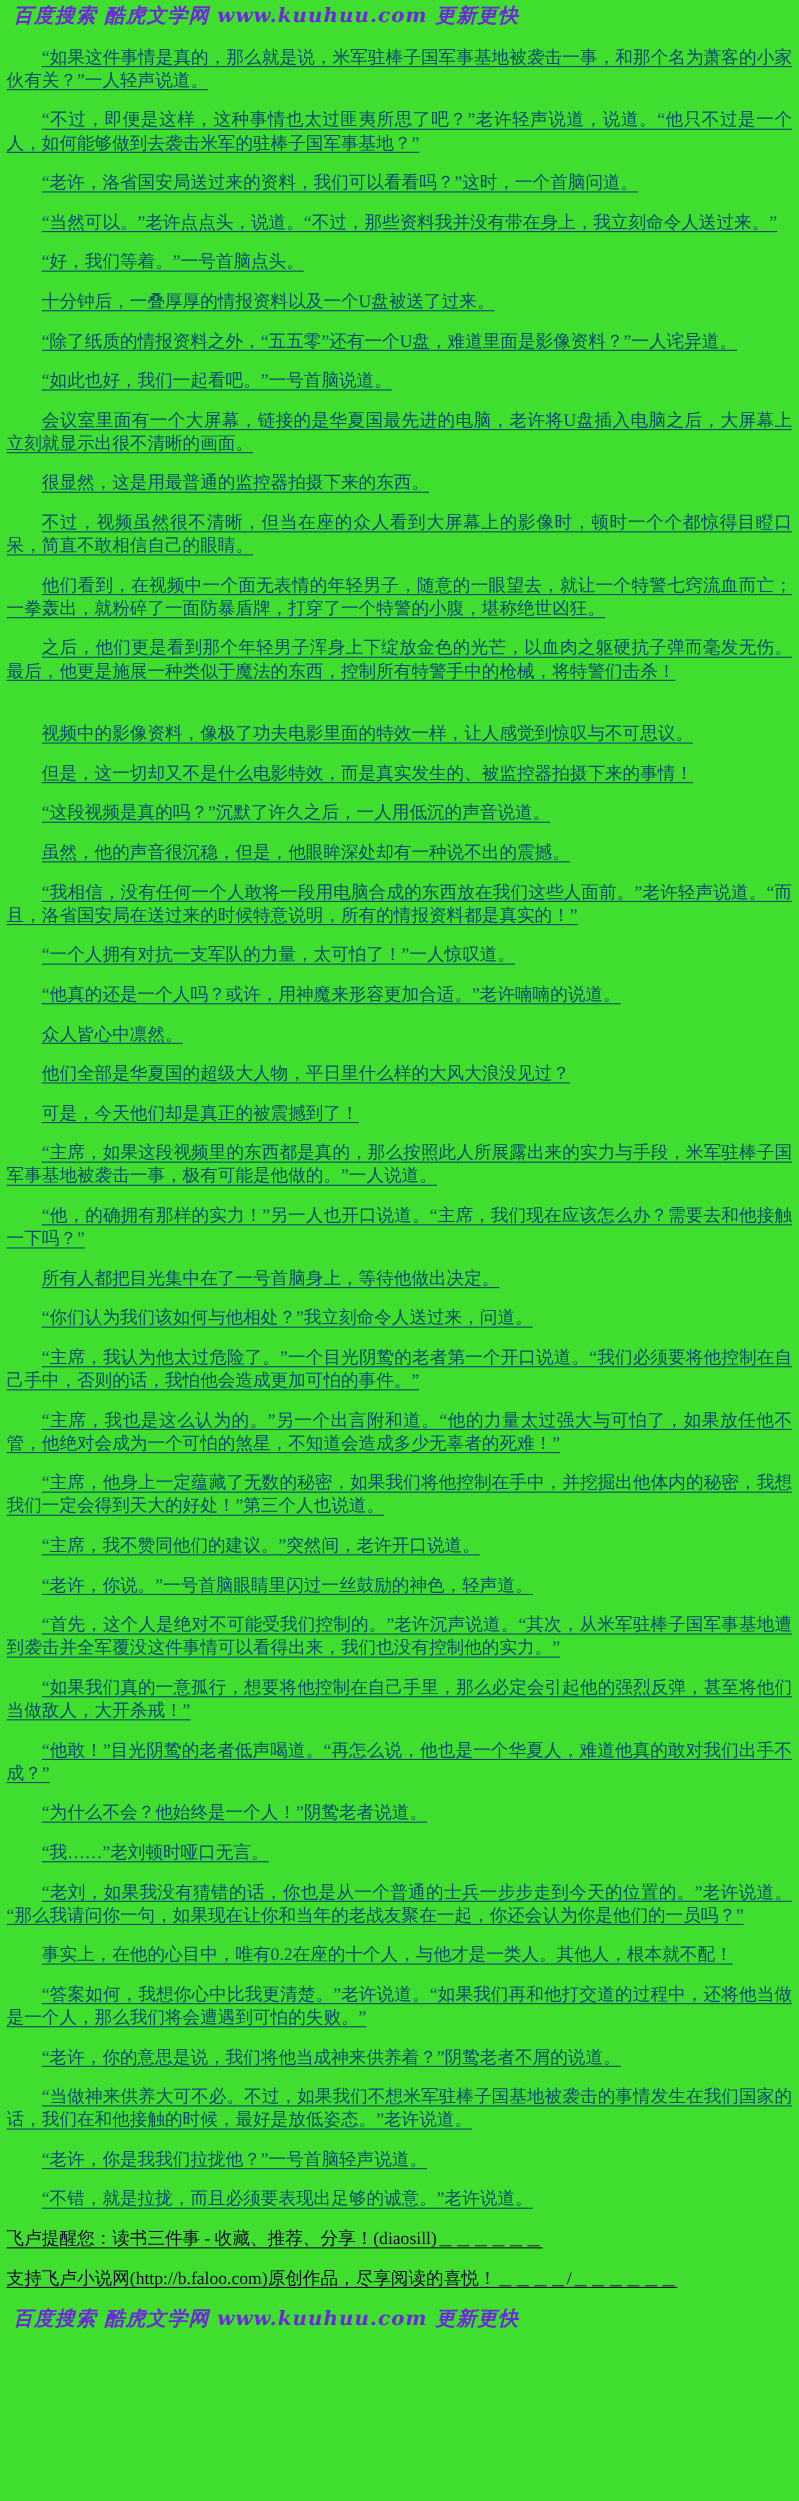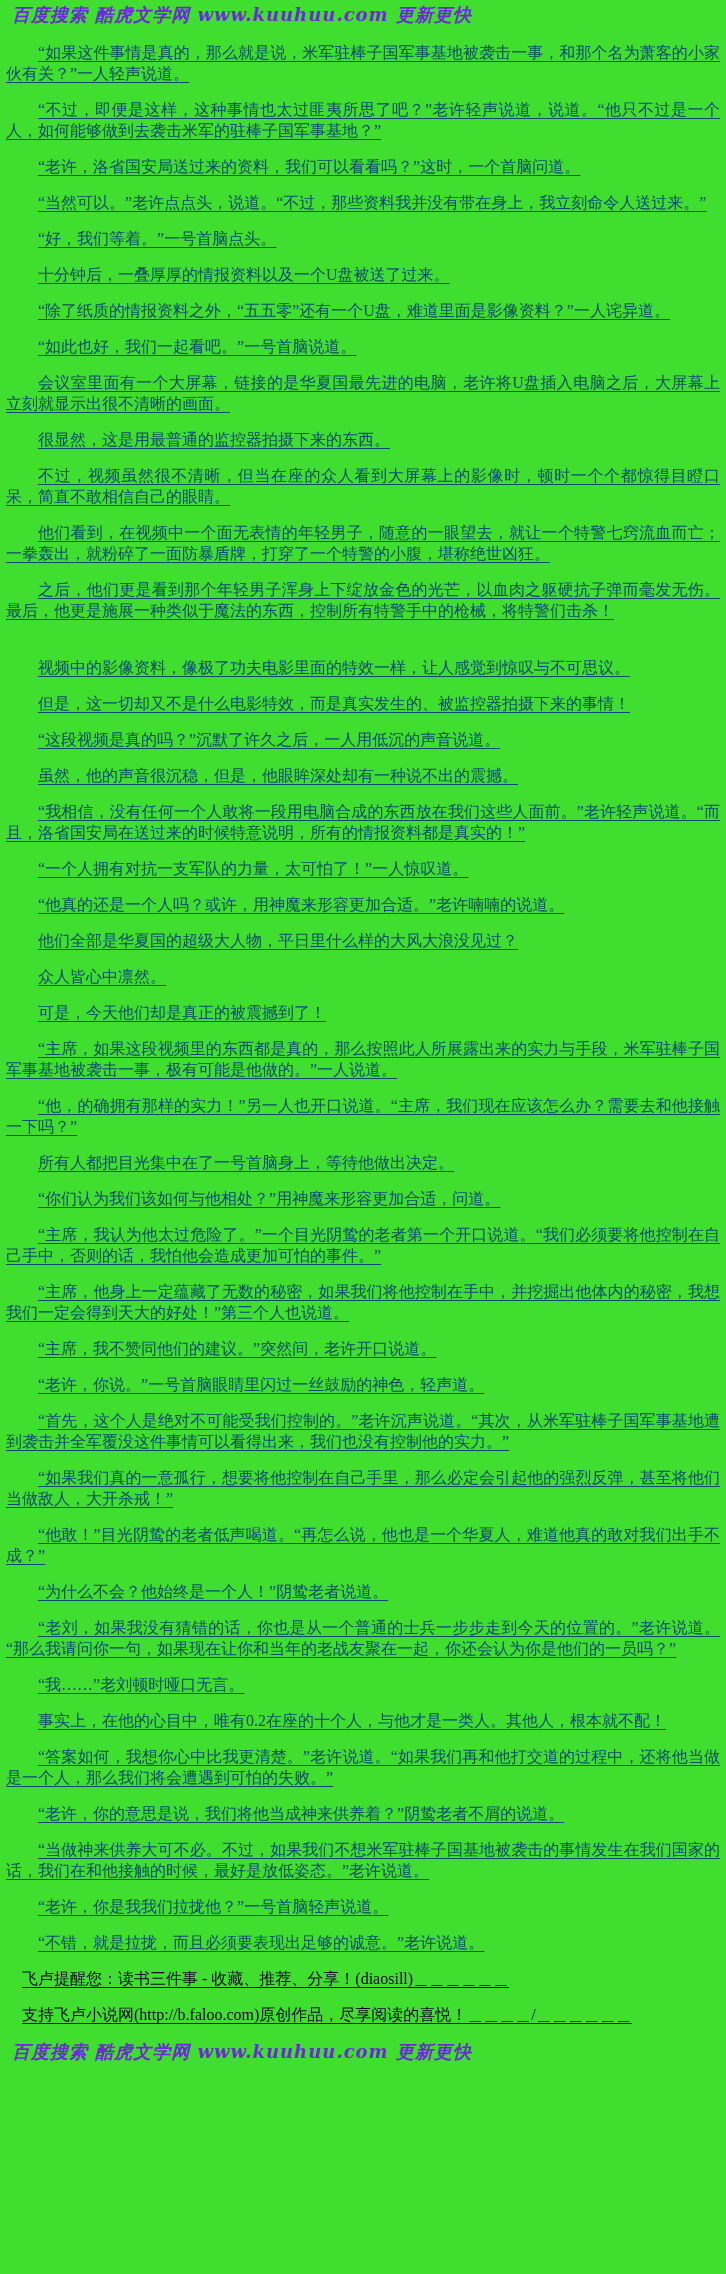--- a/index.html
+++ b/index.html
@@ -38,21 +38,21 @@
     text-decoration: underline;
     text-underline-offset: 3px;
     text-decoration-thickness: 1px;
     color: #0c4a6e;
     word-break: break-all;
   }
   .para.extra-gap { margin-top: 36px; }
   .footer-line {
     font-size: 16px;
     line-height: 21px;
-    margin: 15px 16px;
+    margin: 15px 0;
     text-indent: 0;
     text-decoration: underline;
     text-underline-offset: 3px;
     color: #14082A;
     word-break: break-all;
   }
 </style>
 </head>
 <body style="background: rgb(63, 222, 47); color: rgb(20, 8, 42);">
 
@@ -75,37 +75,38 @@
       <p class="para">不过，视频虽然很不清晰，但当在座的众人看到大屏幕上的影像时，顿时一个个都惊得目瞪口呆，简直不敢相信自己的眼睛。</p>
       <p class="para">他们看到，在视频中一个面无表情的年轻男子，随意的一眼望去，就让一个特警七窍流血而亡；一拳轰出，就粉碎了一面防暴盾牌，打穿了一个特警的小腹，堪称绝世凶狂。</p>
       <p class="para">之后，他们更是看到那个年轻男子浑身上下绽放金色的光芒，以血肉之躯硬抗子弹而毫发无伤。最后，他更是施展一种类似于魔法的东西，控制所有特警手中的枪械，将特警们击杀！</p>
       <p class="para extra-gap">视频中的影像资料，像极了功夫电影里面的特效一样，让人感觉到惊叹与不可思议。</p>
       <p class="para">但是，这一切却又不是什么电影特效，而是真实发生的、被监控器拍摄下来的事情！</p>
       <p class="para">“这段视频是真的吗？”沉默了许久之后，一人用低沉的声音说道。</p>
       <p class="para">虽然，他的声音很沉稳，但是，他眼眸深处却有一种说不出的震撼。</p>
       <p class="para">“我相信，没有任何一个人敢将一段用电脑合成的东西放在我们这些人面前。”老许轻声说道。“而且，洛省国安局在送过来的时候特意说明，所有的情报资料都是真实的！”</p>
       <p class="para">“一个人拥有对抗一支军队的力量，太可怕了！”一人惊叹道。</p>
       <p class="para">“他真的还是一个人吗？或许，用神魔来形容更加合适。”老许喃喃的说道。</p>
+      <p class="para">众人皆心中凛然。</p>
       <p class="para">他们全部是华夏国的超级大人物，平日里什么样的大风大浪没见过？</p>
-      <p class="para">众人皆心中凛然。</p>
       <p class="para">可是，今天他们却是真正的被震撼到了！</p>
       <p class="para">“主席，如果这段视频里的东西都是真的，那么按照此人所展露出来的实力与手段，米军驻棒子国军事基地被袭击一事，极有可能是他做的。”一人说道。</p>
       <p class="para">“他，的确拥有那样的实力！”另一人也开口说道。“主席，我们现在应该怎么办？需要去和他接触一下吗？”</p>
       <p class="para">所有人都把目光集中在了一号首脑身上，等待他做出决定。</p>
-      <p class="para">“你们认为我们该如何与他相处？”用神魔来形容更加合适，问道。</p>
+      <p class="para">“你们认为我们该如何与他相处？”我立刻命令人送过来，问道。</p>
       <p class="para">“主席，我认为他太过危险了。”一个目光阴鸷的老者第一个开口说道。“我们必须要将他控制在自己手中，否则的话，我怕他会造成更加可怕的事件。”</p>
+      <p class="para">“主席，我也是这么认为的。”另一个出言附和道。“他的力量太过强大与可怕了，如果放任他不管，他绝对会成为一个可怕的煞星，不知道会造成多少无辜者的死难！”</p>
       <p class="para">“主席，他身上一定蕴藏了无数的秘密，如果我们将他控制在手中，并挖掘出他体内的秘密，我想我们一定会得到天大的好处！”第三个人也说道。</p>
       <p class="para">“主席，我不赞同他们的建议。”突然间，老许开口说道。</p>
       <p class="para">“老许，你说。”一号首脑眼睛里闪过一丝鼓励的神色，轻声道。</p>
       <p class="para">“首先，这个人是绝对不可能受我们控制的。”老许沉声说道。“其次，从米军驻棒子国军事基地遭到袭击并全军覆没这件事情可以看得出来，我们也没有控制他的实力。”</p>
       <p class="para">“如果我们真的一意孤行，想要将他控制在自己手里，那么必定会引起他的强烈反弹，甚至将他们当做敌人，大开杀戒！”</p>
       <p class="para">“他敢！”目光阴鸷的老者低声喝道。“再怎么说，他也是一个华夏人，难道他真的敢对我们出手不成？”</p>
       <p class="para">“为什么不会？他始终是一个人！”阴鸷老者说道。</p>
+      <p class="para">“我……”老刘顿时哑口无言。</p>
       <p class="para">“老刘，如果我没有猜错的话，你也是从一个普通的士兵一步步走到今天的位置的。”老许说道。“那么我请问你一句，如果现在让你和当年的老战友聚在一起，你还会认为你是他们的一员吗？”</p>
-      <p class="para">“我……”老刘顿时哑口无言。</p>
       <p class="para">事实上，在他的心目中，唯有0.2在座的十个人，与他才是一类人。其他人，根本就不配！</p>
       <p class="para">“答案如何，我想你心中比我更清楚。”老许说道。“如果我们再和他打交道的过程中，还将他当做是一个人，那么我们将会遭遇到可怕的失败。”</p>
       <p class="para">“老许，你的意思是说，我们将他当成神来供养着？”阴鸷老者不屑的说道。</p>
       <p class="para">“当做神来供养大可不必。不过，如果我们不想米军驻棒子国基地被袭击的事情发生在我们国家的话，我们在和他接触的时候，最好是放低姿态。”老许说道。</p>
       <p class="para">“老许，你是我我们拉拢他？”一号首脑轻声说道。</p>
       <p class="para">“不错，就是拉拢，而且必须要表现出足够的诚意。”老许说道。</p>
     </div>
 
   <div class="footer-line">飞卢提醒您：读书三件事 - 收藏、推荐、分享！(diaosill)＿＿＿＿＿＿</div>
 

